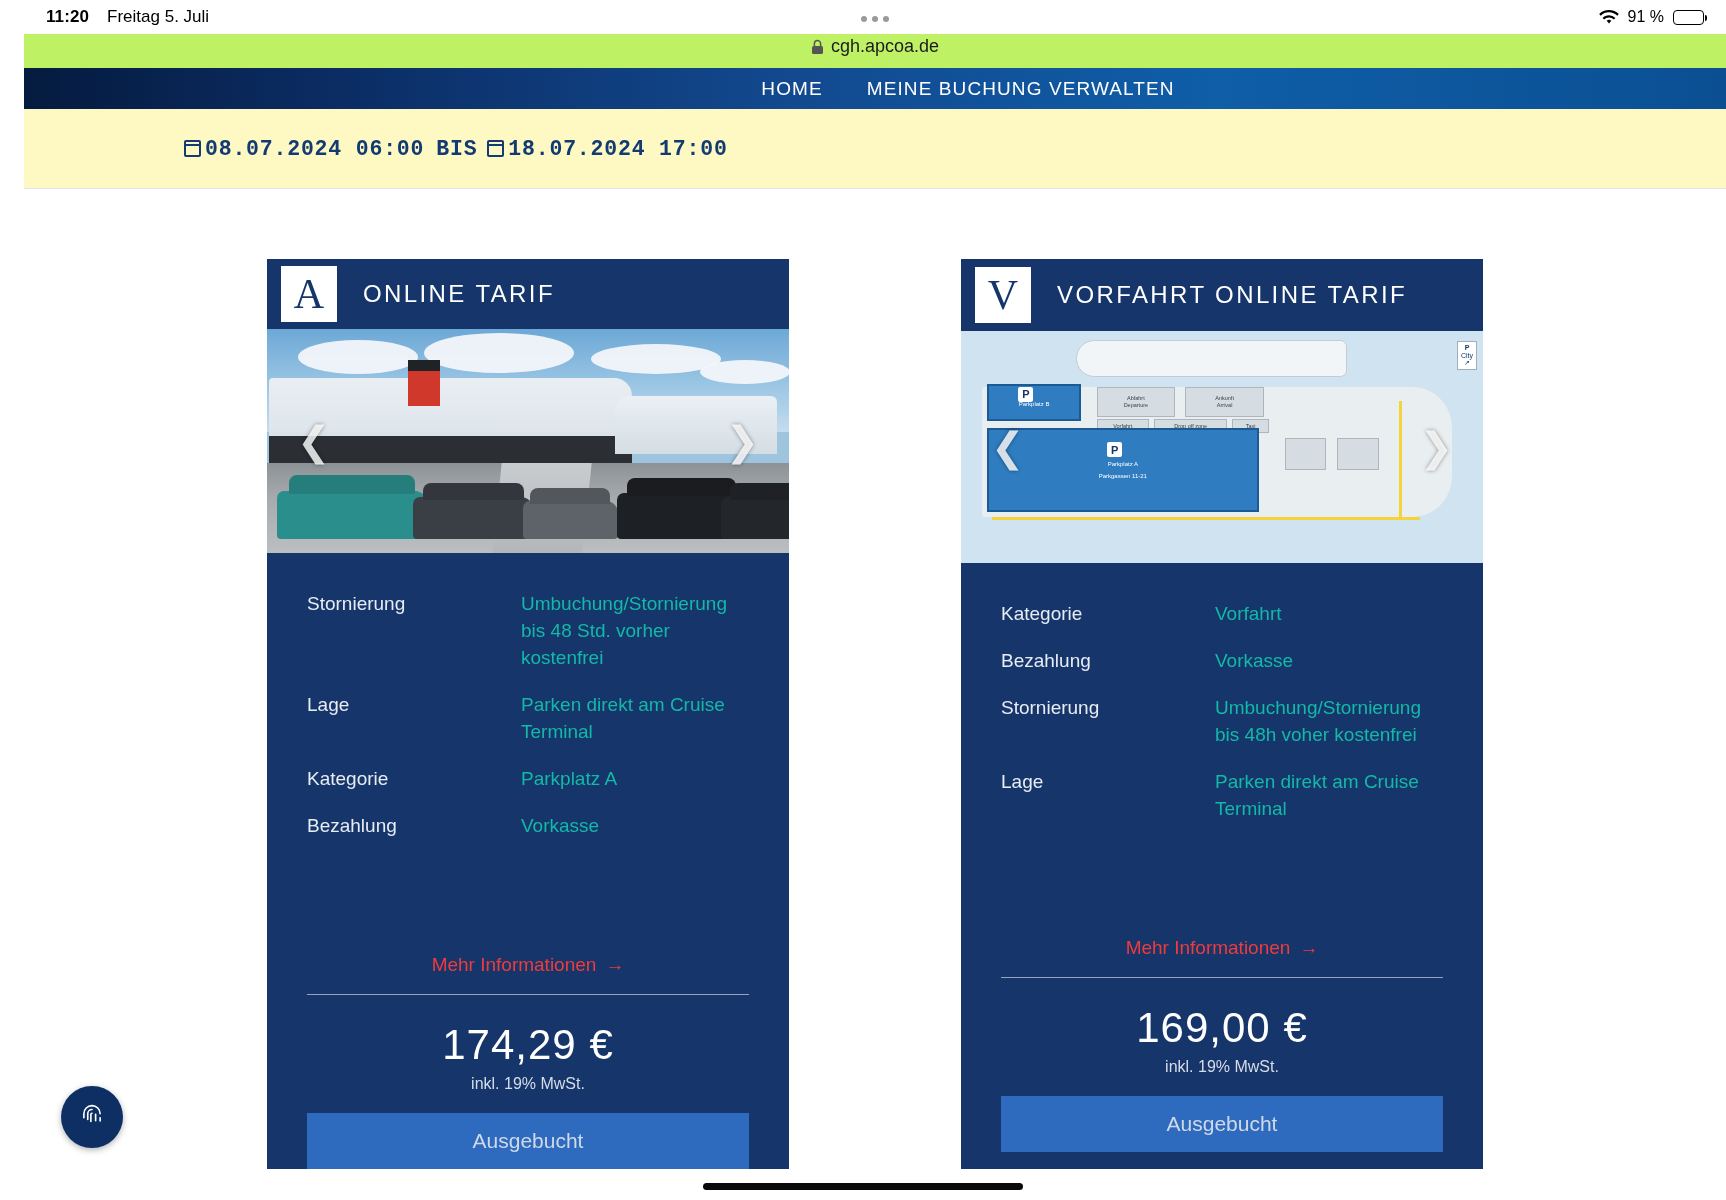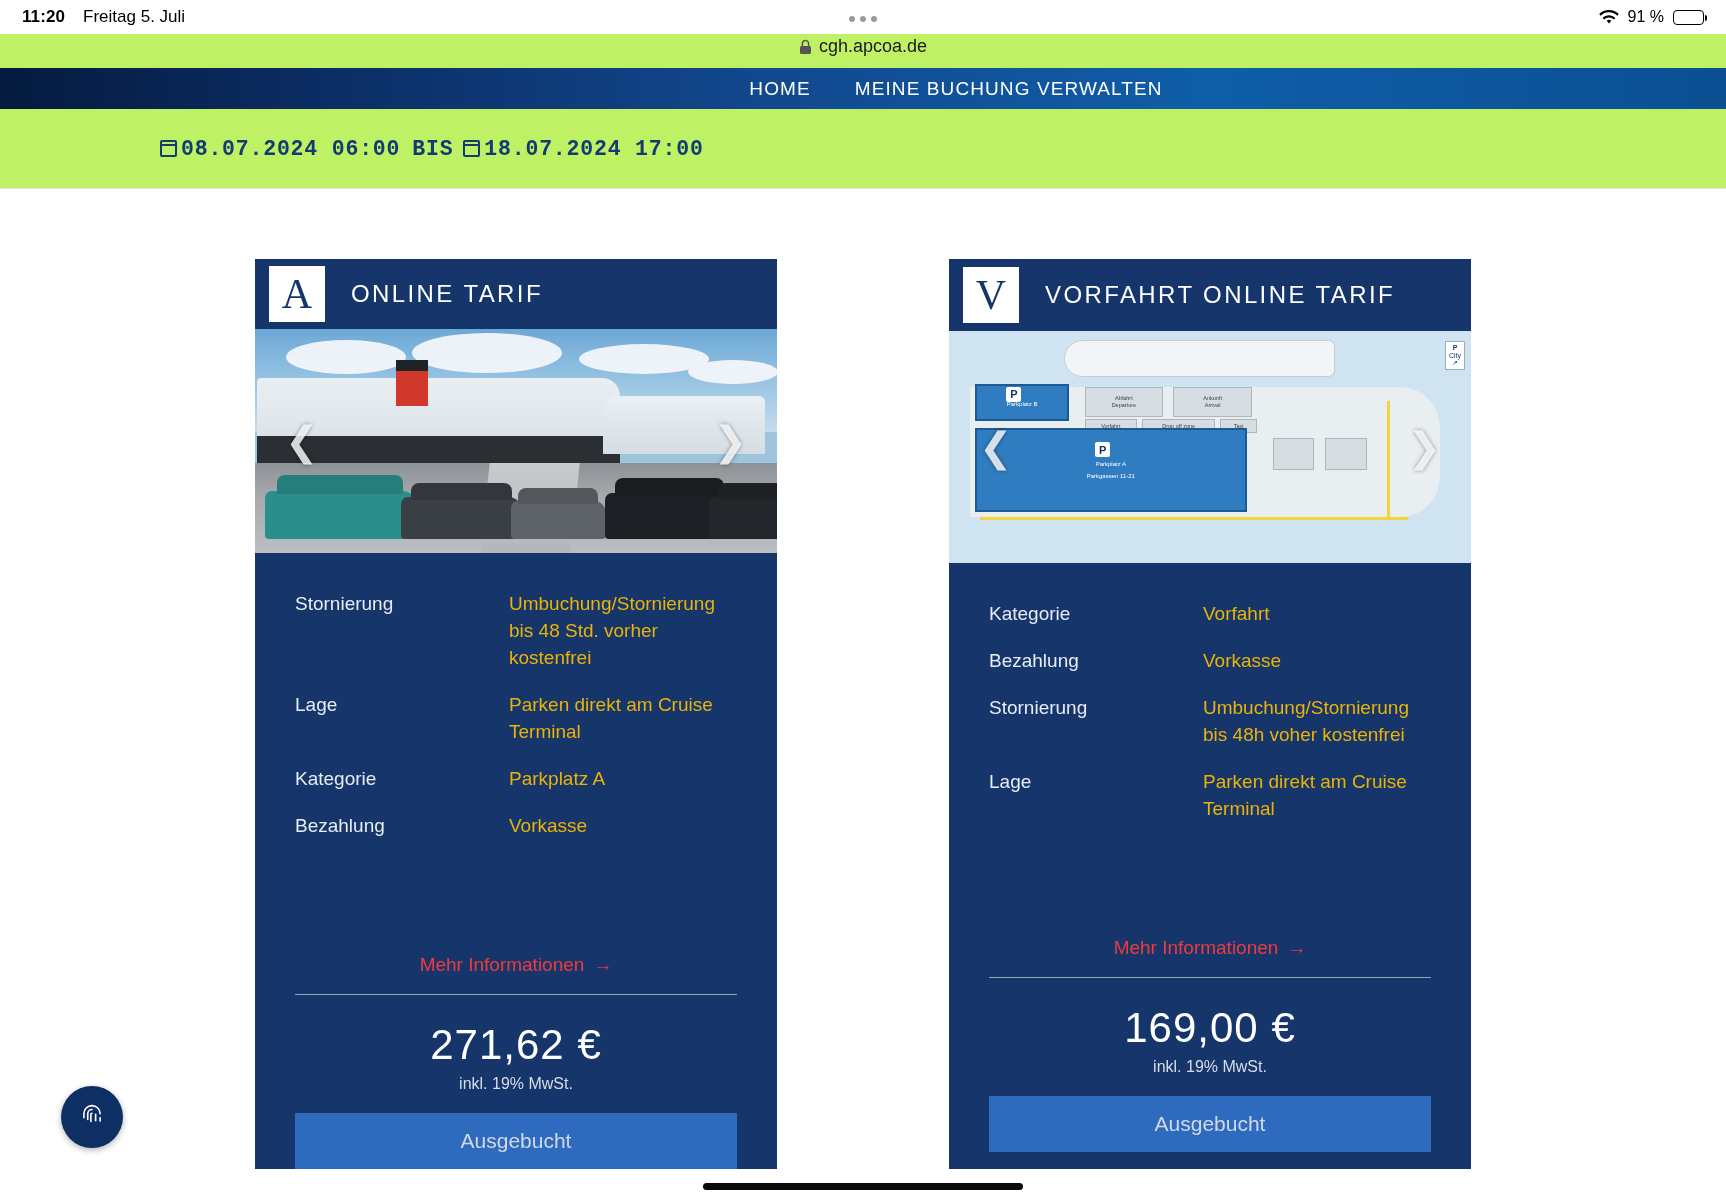--- a/index.html
+++ b/index.html
@@ -97,21 +97,21 @@
     color: #fff;
     font-size: 19px;
     letter-spacing: 1.1px;
     text-decoration: none;
     font-weight: 400;
   }
 
   
   .summary-bar {
     height: 80px;
-    background: #bef264;
+    background: #fef9c3;
     border-bottom: 1px solid #e3e4e6;
     display: flex;
     align-items: center;
     padding: 0 32px 0 160px;
   }
   .date-range {
     font-family: "Liberation Mono", monospace;
     font-size: 21.5px;
     font-weight: 700;
     color: #123a73;
@@ -368,21 +368,21 @@
     padding: 38px 40px 0 40px;
     flex: 1;
   }
   .detail-row {
     display: flex;
     margin-bottom: 20px;
     font-size: 19px;
     line-height: 1.42;
   }
   .detail-key { width: 214px; flex: none; color: #e8ecf3; }
-  .detail-val { color: #eab308; }
+  .detail-val { color: #14b8a6; }
 
   .more-info {
     color: #ef3b3b;
     font-size: 19px;
     text-align: center;
     margin: 22px 0 14px;
     cursor: pointer;
   }
   .more-info .arw { margin-left: 9px; }
   .divider {
@@ -432,21 +432,21 @@
   .home-indicator {
     position: absolute;
     bottom: 10px;
     left: 50%;
     transform: translateX(-50%);
     width: 320px;
     height: 7px;
     border-radius: 4px;
     background: #0a0a0a;
   }
-  .page-wrap { position: relative; width: 1726px; height: 1200px; overflow: hidden; }
+  .page-wrap { position: relative; width: 1726px; height: 1200px; overflow: hidden; padding-left: 24px; }
 </style>
 </head>
 <body>
 
 <div class="page-wrap">
 
   <div class="status-bar">
     <div class="status-left">
       <span class="status-time">11:20</span>
       <span class="status-date">Freitag 5. Juli</span>
@@ -544,21 +544,21 @@
           <div class="detail-key">Bezahlung</div>
           <div class="detail-val">Vorkasse</div>
         </div>
 
         <div style="height:72px;"></div>
 
         <div class="more-info">
           <span>Mehr Informationen</span><span class="arw">→</span>
         </div>
         <div class="divider"></div>
-        <div class="price">271,62 €</div>
+        <div class="price">174,29 €</div>
         <div class="price-note">inkl. 19% MwSt.</div>
         <div class="sold-out">Ausgebucht</div>
       </div>
     </div>
 
     <div class="card">
       <div class="card-header">
         <div class="letter-box">V</div>
         <div class="card-title">VORFAHRT ONLINE TARIF</div>
       </div>

